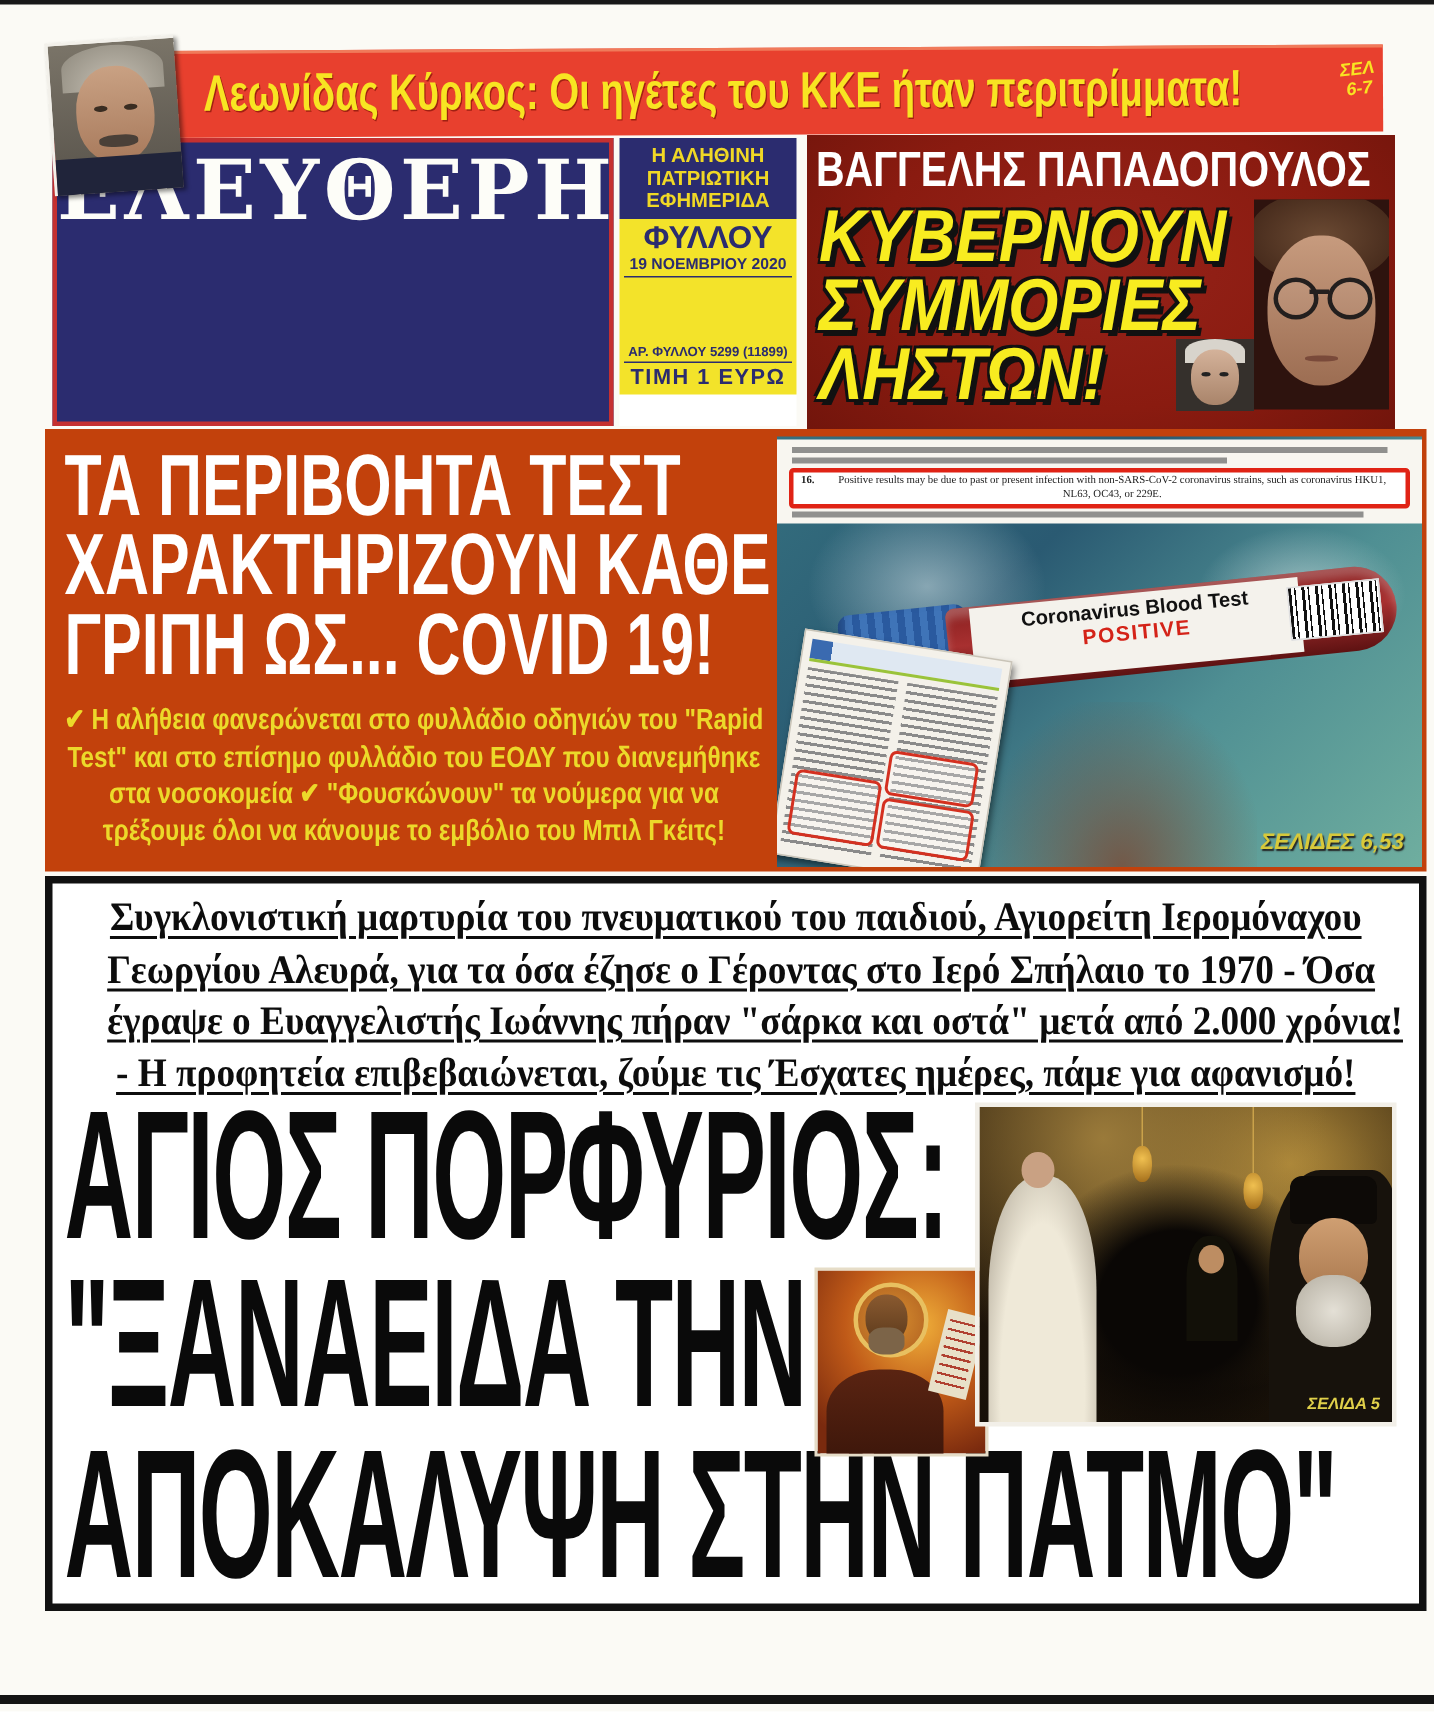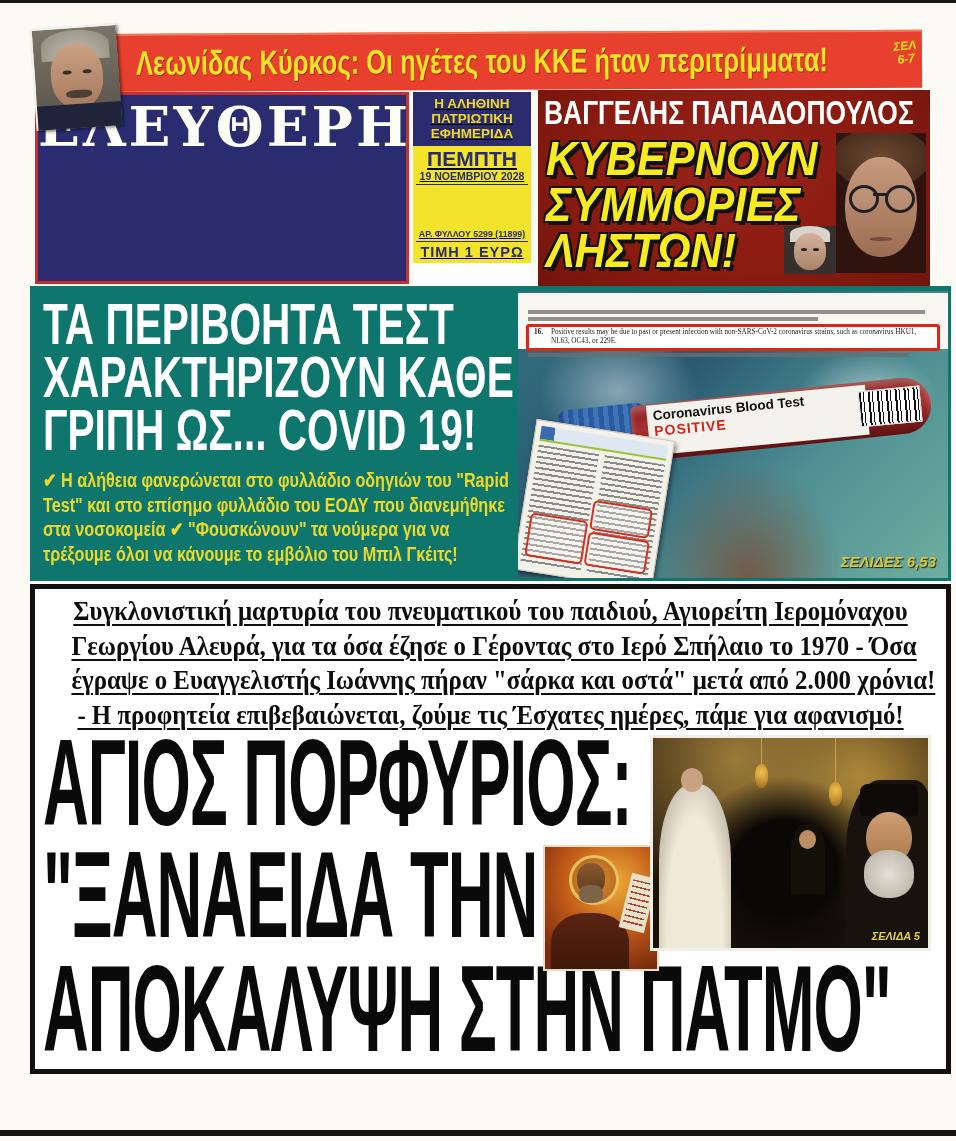--- a/index.html
+++ b/index.html
@@ -34,21 +34,21 @@
 
   
   .masthead{left:35px;top:92px;width:374px;height:192px;background:#2b2c6f;
           border:3px solid #c53030;box-sizing:border-box;text-align:center;overflow:hidden;}
   .mast-top{font-family:"DejaVu Serif","Liberation Serif",serif;font-weight:bold;color:#fdfdf8;
           font-size:55px;letter-spacing:3px;line-height:58px;margin-top:3px;}
   .mast-bottom{font-family:"DejaVu Serif","Liberation Serif",serif;font-weight:bold;color:#efe73a;
           font-size:138px;line-height:118px;letter-spacing:4px;margin-top:-2px;}
 
   
-  .infocol{left:413px;top:92px;width:118px;height:192px;background:#fff;text-decoration:underline;}
+  .infocol{left:413px;top:92px;width:118px;height:192px;background:#fff;}
   .tagline{background:#2b2c6f;color:#f0d825;font-weight:bold;font-size:13.5px;line-height:15px;
           text-align:center;padding:4px 0 5px;}
   .datebox{background:#f3e32a;color:#2b2c6f;text-align:center;padding:2px 0 3px;}
   .d-day{font-size:21px;font-weight:bold;line-height:22px;}
   .d-date{font-size:10.5px;font-weight:bold;line-height:12px;}
   .d-rule{height:1px;background:#2b2c6f;margin:2px 3px;}
   .d-issue{font-size:8.8px;font-weight:bold;line-height:10px;margin-top:44px;}
   .d-price{font-size:14.5px;font-weight:bold;line-height:16px;letter-spacing:1px;}
   .barcode{background:#fff;height:56px;position:relative;}
   .bars{position:absolute;left:6px;top:3px;right:6px;height:37px;
@@ -78,38 +78,38 @@
   .woman .bridge{position:absolute;left:37px;top:60px;width:13px;height:3px;background:#231f1e;}
   .woman .mouth{position:absolute;left:34px;top:104px;width:22px;height:4px;background:#7a4a3a;border-radius:40%;}
   .man{position:absolute;left:246px;top:136px;width:52px;height:48px;background:#35302c;overflow:hidden;}
   .man .hair{position:absolute;left:6px;top:0px;width:40px;height:16px;border-radius:50% 50% 0 0;background:#d8d4cc;}
   .man .face{position:absolute;left:10px;top:7px;width:32px;height:37px;border-radius:46%;
         background:linear-gradient(180deg,#d4b29a,#a9846a);}
   .man .eye{position:absolute;width:6px;height:3px;background:#222;border-radius:50%;top:22px;}
   .man .eye.l{left:17px;} .man .eye.r{left:29px;}
 
   
-  .covid{left:30px;top:286px;width:921px;height:295px;background:#0f766e;overflow:hidden;}
+  .covid{left:30px;top:286px;width:921px;height:295px;background:#c2410c;overflow:hidden;text-align:center;}
   .cov-line{position:absolute;left:13px;color:#fff;font-weight:bold;font-size:58px;
         white-space:nowrap;transform:scaleX(.70);transform-origin:left;}
   .cv0{top:4px;} .cv1{top:57px;} .cv2{top:110px;}
   .cov-sub{position:absolute;left:13px;top:182px;color:#ecd92a;font-weight:bold;font-size:19.5px;
         line-height:24.5px;}
   .cov-sub div{white-space:nowrap;transform:scaleX(.83);transform-origin:left;}
 
   .covphoto{position:absolute;left:488px;top:5px;width:430px;height:287px;overflow:hidden;
         background:linear-gradient(135deg,#35707f 0%,#2a5a72 35%,#4f8f93 65%,#6fae9f 100%);}
   .covphoto .blur1{position:absolute;left:20px;top:40px;width:160px;height:120px;border-radius:50%;
         background:radial-gradient(ellipse,rgba(210,225,230,.55),transparent 70%);}
   .covphoto .blur2{position:absolute;right:10px;top:60px;width:140px;height:90px;border-radius:50%;
         background:radial-gradient(ellipse,rgba(235,240,240,.5),transparent 70%);}
   .covphoto .refl{position:absolute;left:140px;bottom:0;width:180px;height:110px;
         background:radial-gradient(ellipse at 50% 100%,rgba(122,74,53,.8),transparent 75%);}
 
-  .docstrip{position:absolute;left:0;top:2px;width:100%;height:56px;background:#f8f6f0;padding:15px 8px 0;box-sizing:border-box;}
+  .docstrip{position:absolute;left:0;top:2px;width:100%;height:56px;background:#f8f6f0;padding:3px 8px 0;box-sizing:border-box;}
   .fakeline{height:4px;background:#6e6e6e;opacity:.75;margin:2px 2px 3px;filter:blur(.4px);}
   .redbox{border:3px solid #e02315;border-radius:3px;background:#fff;display:flex;gap:8px;
         padding:1px 5px;font-family:"Liberation Serif",serif;font-size:7.2px;line-height:1.3;color:#1c1c1c;}
   .redbox .num{font-weight:bold;}
 
   .tube{position:absolute;left:42px;top:92px;width:380px;height:80px;transform:rotate(-6deg);}
   .tube .cap{position:absolute;left:0;top:8px;width:86px;height:60px;border-radius:8px;
         background:repeating-linear-gradient(90deg,#2a5a9f 0 5px,#3f74b8 5px 10px);
         box-shadow:inset 0 -8px 10px rgba(0,0,0,.4);}
   .tube .body{position:absolute;left:72px;top:11px;width:300px;height:56px;
@@ -227,22 +227,22 @@
     <div class="mast-top">ΕΛΕΥΘΕΡΗ</div>
   </div>
 
   <div class="abs infocol">
     <div class="tagline">
       <div>Η ΑΛΗΘΙΝΗ</div>
       <div>ΠΑΤΡΙΩΤΙΚΗ</div>
       <div>ΕΦΗΜΕΡΙΔΑ</div>
     </div>
     <div class="datebox">
-      <div class="d-day">ΠΕΜΠΤΗ</div>
-      <div class="d-date">19 ΝΟΕΜΒΡΙΟΥ 2028</div>
+      <div class="d-day">ΦΥΛΛΟΥ</div>
+      <div class="d-date">19 ΝΟΕΜΒΡΙΟΥ 2020</div>
       <div class="d-rule"></div>
       <div class="d-issue">ΑΡ. ΦΥΛΛΟΥ 5299 (11899)</div>
       <div class="d-rule"></div>
       <div class="d-price">ΤΙΜΗ 1 ΕΥΡΩ</div>
     </div>
   </div>
 
   <div class="abs gang">
     <div class="gang-kicker">ΒΑΓΓΕΛΗΣ ΠΑΠΑΔΟΠΟΥΛΟΣ</div>
     <div class="gang-line gl0">ΚΥΒΕΡΝΟΥΝ</div>

